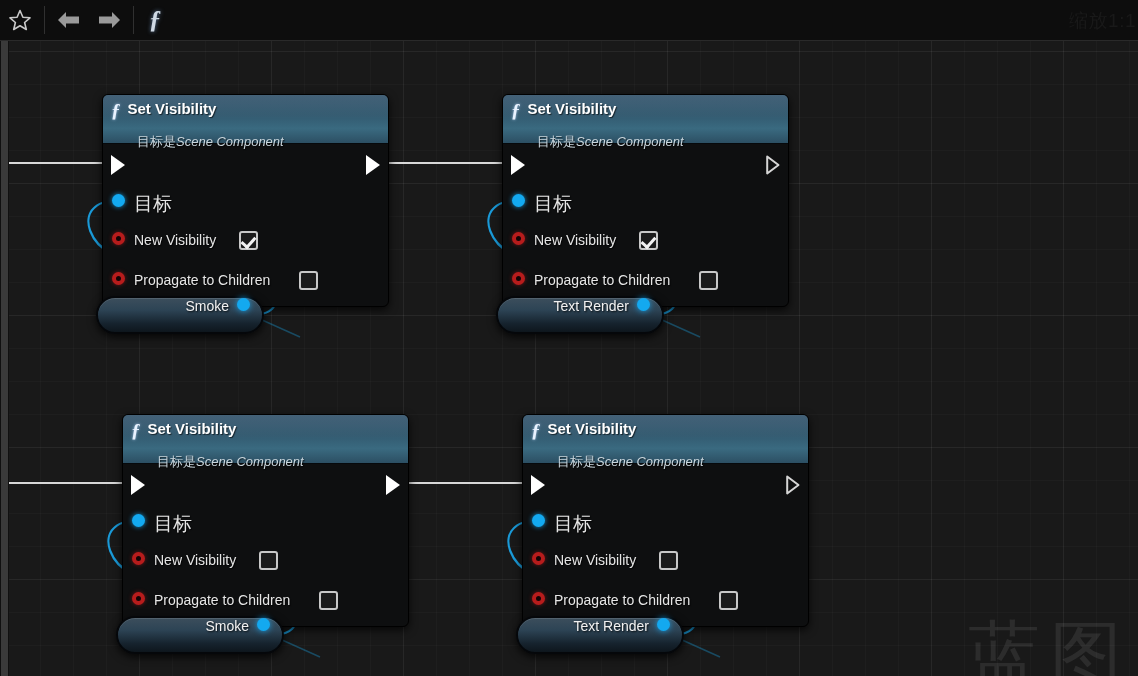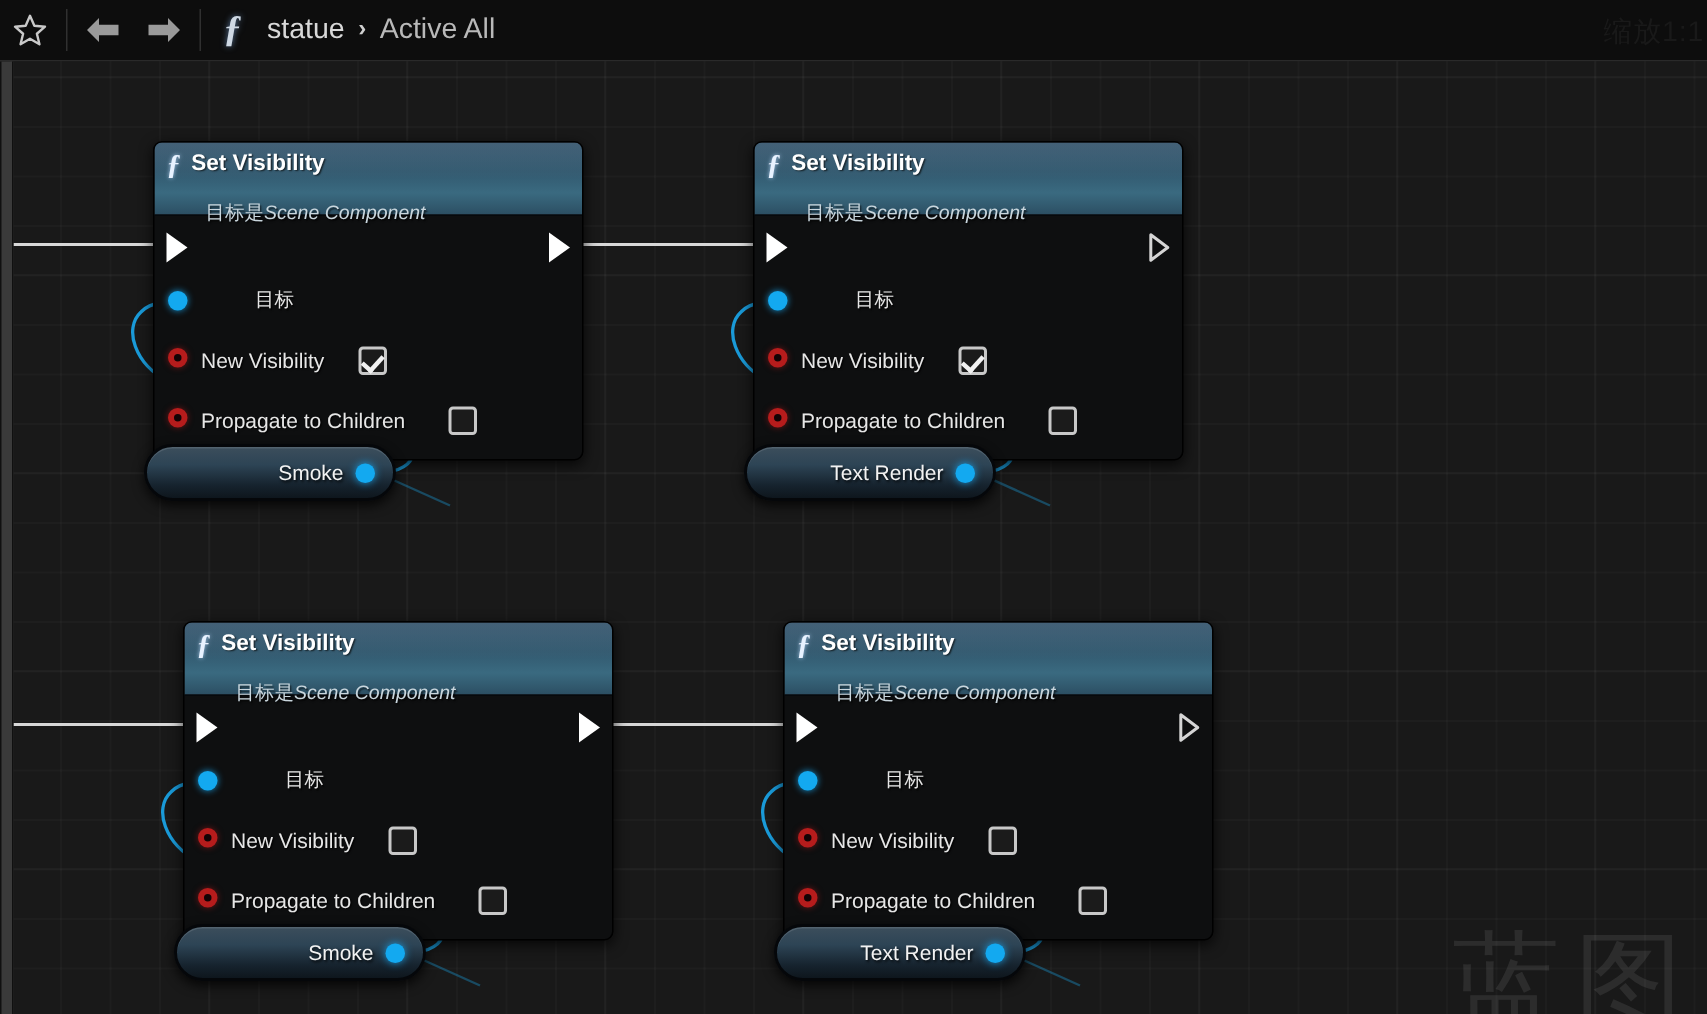--- a/index.html
+++ b/index.html
@@ -144,41 +144,41 @@
     position:absolute; width: 13px; height: 13px; border-radius: 50%;
     border: 4px solid #b61c1c; background: #120305;
     box-shadow: 0 0 4px rgba(190,25,25,.55);
   }
 
   .pin-label {
     position: absolute; font-size: 14px; color: #e6e6e6;
     text-shadow: 1px 1px 1px rgba(0,0,0,.8);
     white-space: nowrap;
   }
-  .pin-label-cjk { font-family: "DejaVu Sans", sans-serif; font-size: 13px; margin-left: 36px; }
+  .pin-label-cjk { font-family: "DejaVu Sans", sans-serif; font-size: 19px; }
 
   .checkbox {
     position: absolute; width: 19px; height: 19px; border-radius: 3px;
     border: 2px solid #c8c8c8; background: #1b1b1b;
   }
   .checkbox.checked::after {
     content: "";
     position: absolute; left: 3px; top: 1px;
     width: 6px; height: 11px;
     border: solid #f2f2f2; border-width: 0 3px 3px 0;
     transform: rotate(42deg);
   }
 
   
   .varnode {
     position: absolute; height: 38px; border-radius: 19px;
     background: linear-gradient(to bottom, #3c4e5c 0%, #2d4455 35%, #16232e 75%, #0e161d 100%);
     border: 2px solid #05070a;
     box-shadow: 0 3px 8px rgba(0,0,0,.8), inset 0 1px 0 rgba(255,255,255,.12);
-    display: flex; align-items: center; justify-content: flex-end;
+    display: flex; justify-content: flex-end;
     padding-right: 12px; gap: 8px;
   }
   .varnode .vlabel {
     font-size: 14px; color: #f2f2f2;
     text-shadow: 1px 1px 2px rgba(0,0,0,.9);
   }
   .varnode .vpin {
     width: 13px; height: 13px; border-radius: 50%;
     background: #13a9f0; box-shadow: 0 0 6px rgba(25,170,245,.9);
   }
@@ -200,25 +200,20 @@
         <polygon points="2,12 10,4 10,8.5 23,8.5 23,15.5 10,15.5 10,20" fill="#9a9a9a"></polygon>
       </svg>
     </div>
     <div class="tb-btn">
       <svg width="26" height="24" viewBox="0 0 26 24" aria-hidden="true">
         <polygon points="24,12 16,4 16,8.5 3,8.5 3,15.5 16,15.5 16,20" fill="#9a9a9a"></polygon>
       </svg>
     </div>
     <div class="tb-sep"></div>
     <div class="fx-icon">ƒ</div>
-    <div id="breadcrumb">
-      <span>statue</span>
-      <span class="crumb-sep">›</span>
-      <span class="crumb-current">Active All</span>
-    </div>
     <div id="zoom-label">缩放1:1</div>
   </div>
 
   <div id="graph">
 
     <div id="watermark">蓝图</div>
 
     <svg id="wires" viewBox="0 0 1138 635">
 
       <path d="M -10,122 L 112,122" stroke="#d8d8d8" stroke-width="2" fill="none"></path>

